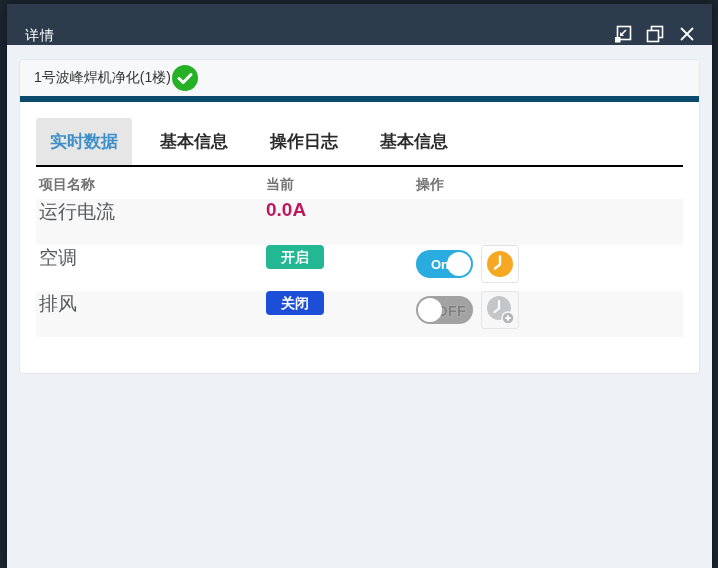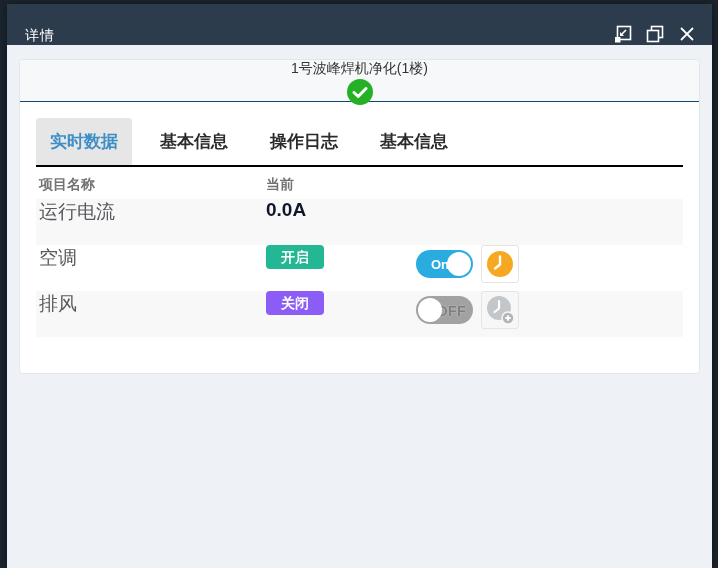--- a/index.html
+++ b/index.html
@@ -13,47 +13,47 @@
   .titlebar { height:41px; background:#2d3c4d; display:flex; align-items:flex-end;
               justify-content:space-between; padding:0 14px 0 18px; }
   .titlebar-title { color:#fff; font-size:14px; letter-spacing:1px; }
   .win-controls { display:flex; align-items:center; gap:10px; }
   .win-btn { width:22px; height:22px; display:flex; align-items:center; justify-content:center; cursor:pointer; }
   .win-btn svg { display:block; }
 
   
   .panel { position:absolute; left:12px; right:12px; top:55px; background:#fff;
            border:1px solid #e4e7ea; border-radius:4px; }
-  .panel-header { height:42px; background:#f7f8f9; border-bottom:1px solid #0c4a6e;
+  .panel-header { height:42px; background:#f7f8f9; border-bottom:6px solid #0c4a6e;
                   border-radius:4px 4px 0 0; display:flex; align-items:center;
-                  padding:0 14px;flex-direction:column; }
+                  padding:0 14px; }
   .device-name { font-size:14px; color:#333; }
   .check-icon svg { display:block; }
 
   .panel-content { padding:16px 16px 36px 16px; }
 
   
   .tabs { display:flex; border-bottom:2px solid #000000; align-items:flex-end; }
   .tab { font-size:17px; font-weight:bold; color:#2b2b2b; padding:12px 14px;
          margin-right:14px; cursor:pointer; border-radius:3px 3px 0 0; }
   .tab.active { background:#e6e6e6; color:#3e8ec8; }
 
   
   .thead { display:flex; align-items:center; height:32px; font-size:14px;
            font-weight:bold; color:#737373; padding-top:4px; }
   .col-name { width:230px; padding-left:3px; }
   .col-cur  { width:150px; }
   .col-op   { flex:1; }
   .trow { display:flex; align-items:flex-start; height:46px; font-size:19px; color:#56595e; }
   .trow.striped { background:#f8f8f8; }
-  .cell-value { font-size:19px; font-weight:bold; color:#0f172a; }
+  .cell-value { font-size:19px; font-weight:bold; color:#be185d; }
   .badge { display:inline-block; font-size:14px; font-weight:bold; color:#fff;
            padding:5px 15px; border-radius:4px; line-height:1; }
   .badge-green { background:#23b794; }
-  .badge-red   { background:#8b5cf6; }
+  .badge-red   { background:#1d4ed8; }
 
   .op-cell { display:flex; align-items:center; gap:8px; }
   .toggle { position:relative; width:57px; height:28px; border-radius:14px; cursor:pointer; }
   .toggle-on  { background:#2bace0; }
   .toggle-off { background:#a2a2a2; }
   .toggle .knob { position:absolute; top:2px; width:24px; height:24px; border-radius:50%; background:#fff; }
   .toggle-on  .knob { right:2px; }
   .toggle-off .knob { left:2px; }
   .toggle-label { position:absolute; top:50%; transform:translateY(-50%);
                   font-size:13px; font-weight:bold; }
@@ -114,20 +114,21 @@
           <div class="tab active">实时数据</div>
           <div class="tab">基本信息</div>
           <div class="tab">操作日志</div>
           <div class="tab">基本信息</div>
         </div>
 
         <div class="table">
           <div class="thead">
             <div class="col-name">项目名称</div>
             <div class="col-cur">当前</div>
+            <div class="col-op">操作</div>
           </div>
 
           <div class="trow striped">
             <div class="col-name">运行电流</div>
             <div class="col-cur"><span class="cell-value">0.0A</span></div>
             <div class="col-op"></div>
           </div>
 
           <div class="trow">
             <div class="col-name">空调</div>

